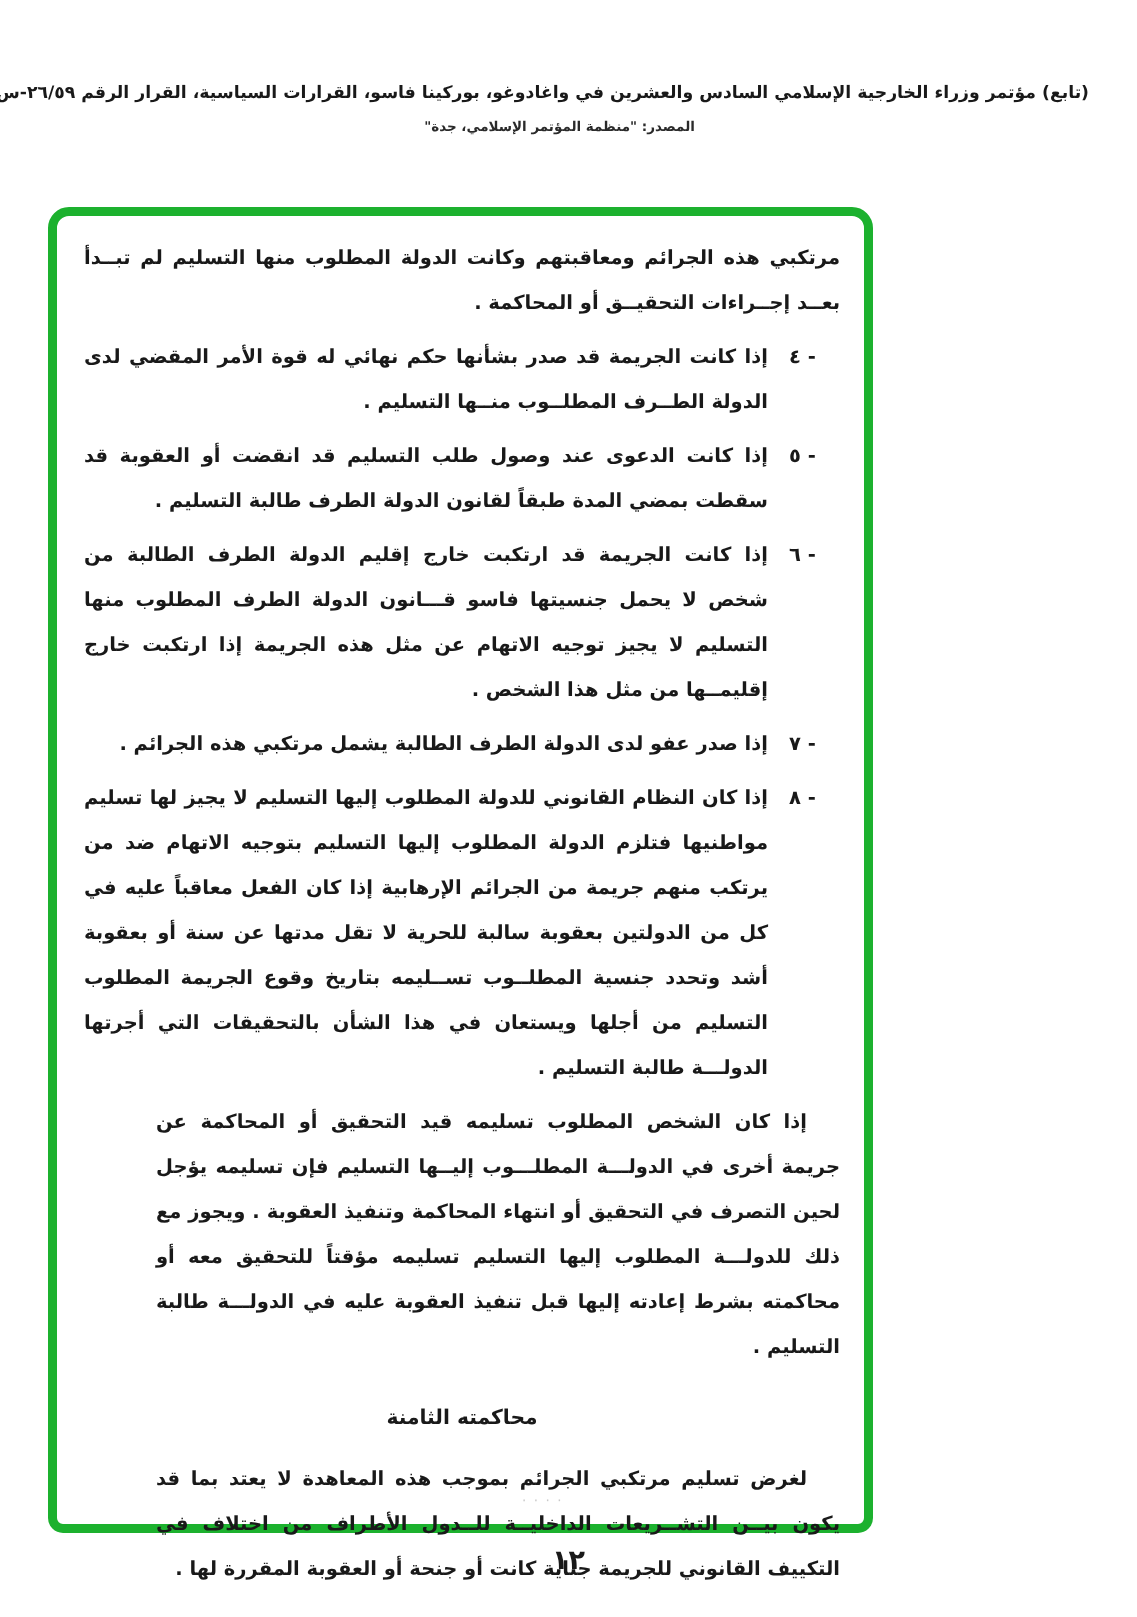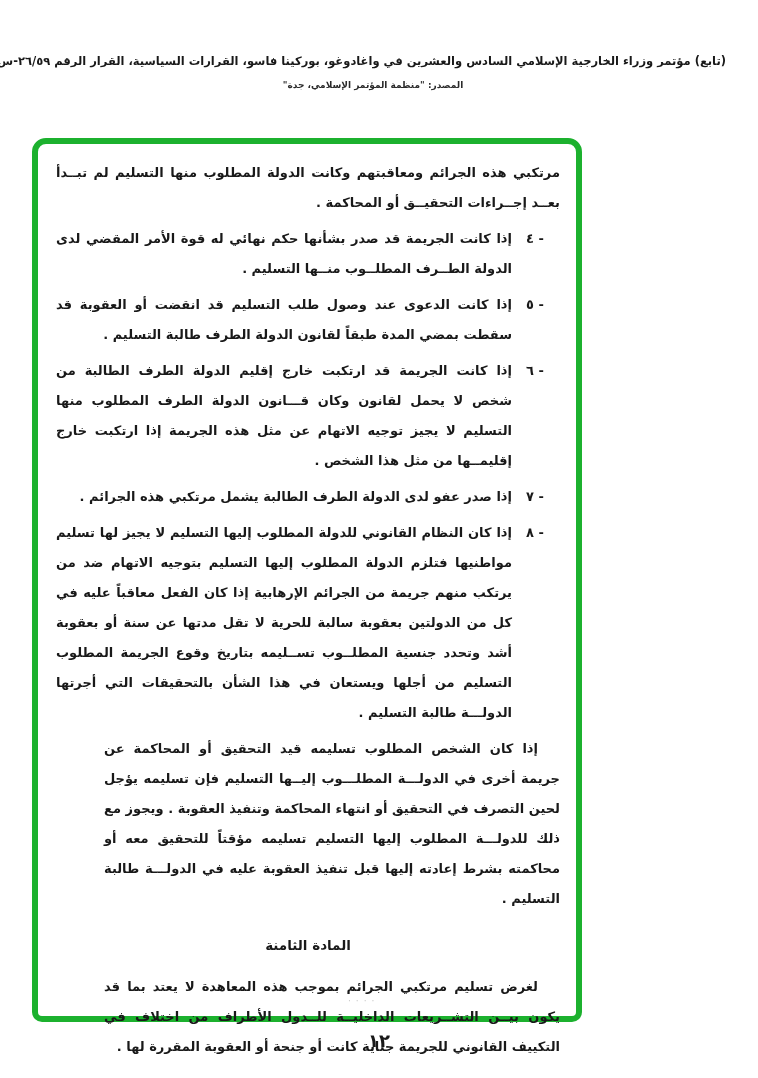--- a/index.html
+++ b/index.html
@@ -120,37 +120,37 @@
         <span class="clause-text">إذا كانت الجريمة قد صدر بشأنها حكم نهائي له قوة الأمر المقضي لدى الدولة الطــرف المطلــوب منــها التسليم .</span>
       </div>
 
       <div class="clause">
         <span class="clause-num">٥ -</span>
         <span class="clause-text">إذا كانت الدعوى عند وصول طلب التسليم قد انقضت أو العقوبة قد سقطت بمضي المدة طبقاً لقانون الدولة الطرف طالبة التسليم .</span>
       </div>
 
       <div class="clause">
         <span class="clause-num">٦ -</span>
-        <span class="clause-text">إذا كانت الجريمة قد ارتكبت خارج إقليم الدولة الطرف الطالبة من شخص لا يحمل لقانون وكان قـــانون الدولة الطرف المطلوب منها التسليم لا يجيز توجيه الاتهام عن مثل هذه الجريمة إذا ارتكبت خارج إقليمــها من مثل هذا الشخص .</span>
+        <span class="clause-text">إذا كانت الجريمة قد ارتكبت خارج إقليم الدولة الطرف الطالبة من شخص لا يحمل جنسيتها فاسو قـــانون الدولة الطرف المطلوب منها التسليم لا يجيز توجيه الاتهام عن مثل هذه الجريمة إذا ارتكبت خارج إقليمــها من مثل هذا الشخص .</span>
       </div>
 
       <div class="clause">
         <span class="clause-num">٧ -</span>
         <span class="clause-text">إذا صدر عفو لدى الدولة الطرف الطالبة يشمل مرتكبي هذه الجرائم .</span>
       </div>
 
       <div class="clause">
         <span class="clause-num">٨ -</span>
         <span class="clause-text">إذا كان النظام القانوني للدولة المطلوب إليها التسليم لا يجيز لها تسليم مواطنيها فتلزم الدولة المطلوب إليها التسليم بتوجيه الاتهام ضد من يرتكب منهم جريمة  من الجرائم الإرهابية إذا كان الفعل معاقباً عليه في كل من الدولتين بعقوبة سالبة للحرية لا تقل مدتها عن سنة أو بعقوبة أشد وتحدد جنسية المطلــوب تســليمه بتاريخ وقوع الجريمة المطلوب التسليم من أجلها ويستعان في هذا الشأن بالتحقيقات التي أجرتها الدولـــة طالبة التسليم .</span>
       </div>
 
 
       <p class="para indent">إذا كان الشخص المطلوب تسليمه قيد التحقيق أو المحاكمة عن جريمة أخرى في الدولـــة المطلـــوب إليــها التسليم فإن تسليمه يؤجل لحين التصرف في التحقيق أو انتهاء المحاكمة وتنفيذ العقوبة .  ويجوز مع ذلك للدولـــة المطلوب إليها التسليم تسليمه مؤقتاً للتحقيق معه أو محاكمته بشرط إعادته إليها قبل تنفيذ العقوبة عليه في الدولـــة طالبة التسليم .</p>
 
-      <div class="article-heading">المادة الثامنة</div>
+      <div class="article-heading">محاكمته الثامنة</div>
 
       <p class="para indent">لغرض تسليم مرتكبي الجرائم بموجب هذه المعاهدة لا يعتد بما قد يكون بيــن التشــريعات الداخليــة للــدول الأطراف من اختلاف في التكييف القانوني للجريمة جناية كانت أو جنحة أو العقوبة المقررة لها .</p>
 
     </div>
   </div>
 
   <div class="faint-marks">····</div>
 
   <div class="page-number">١٢</div>
 

